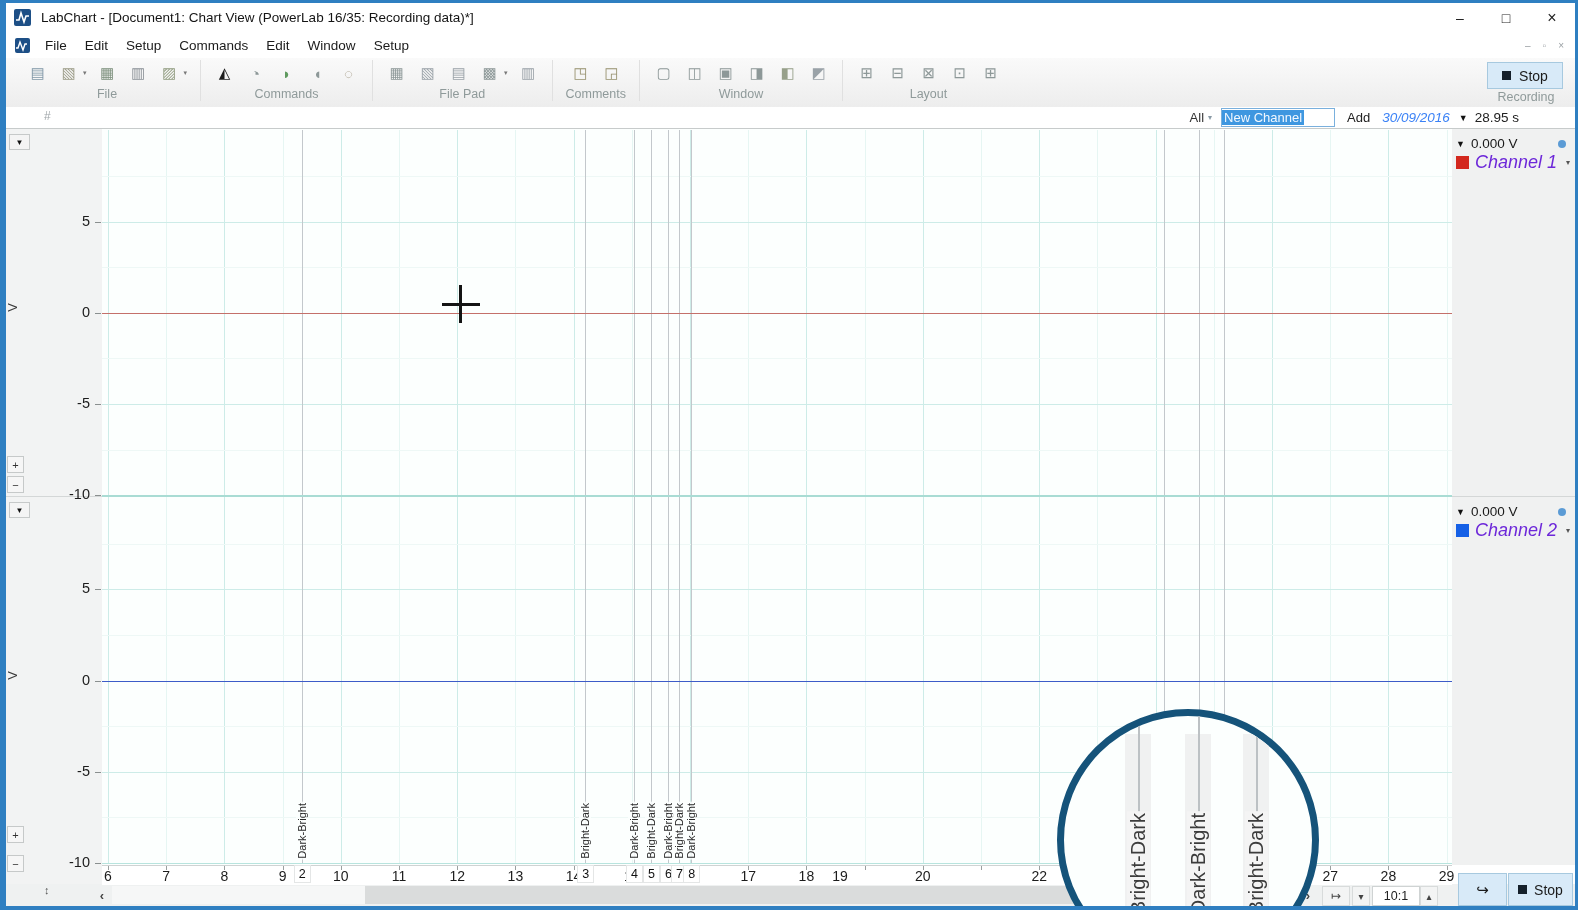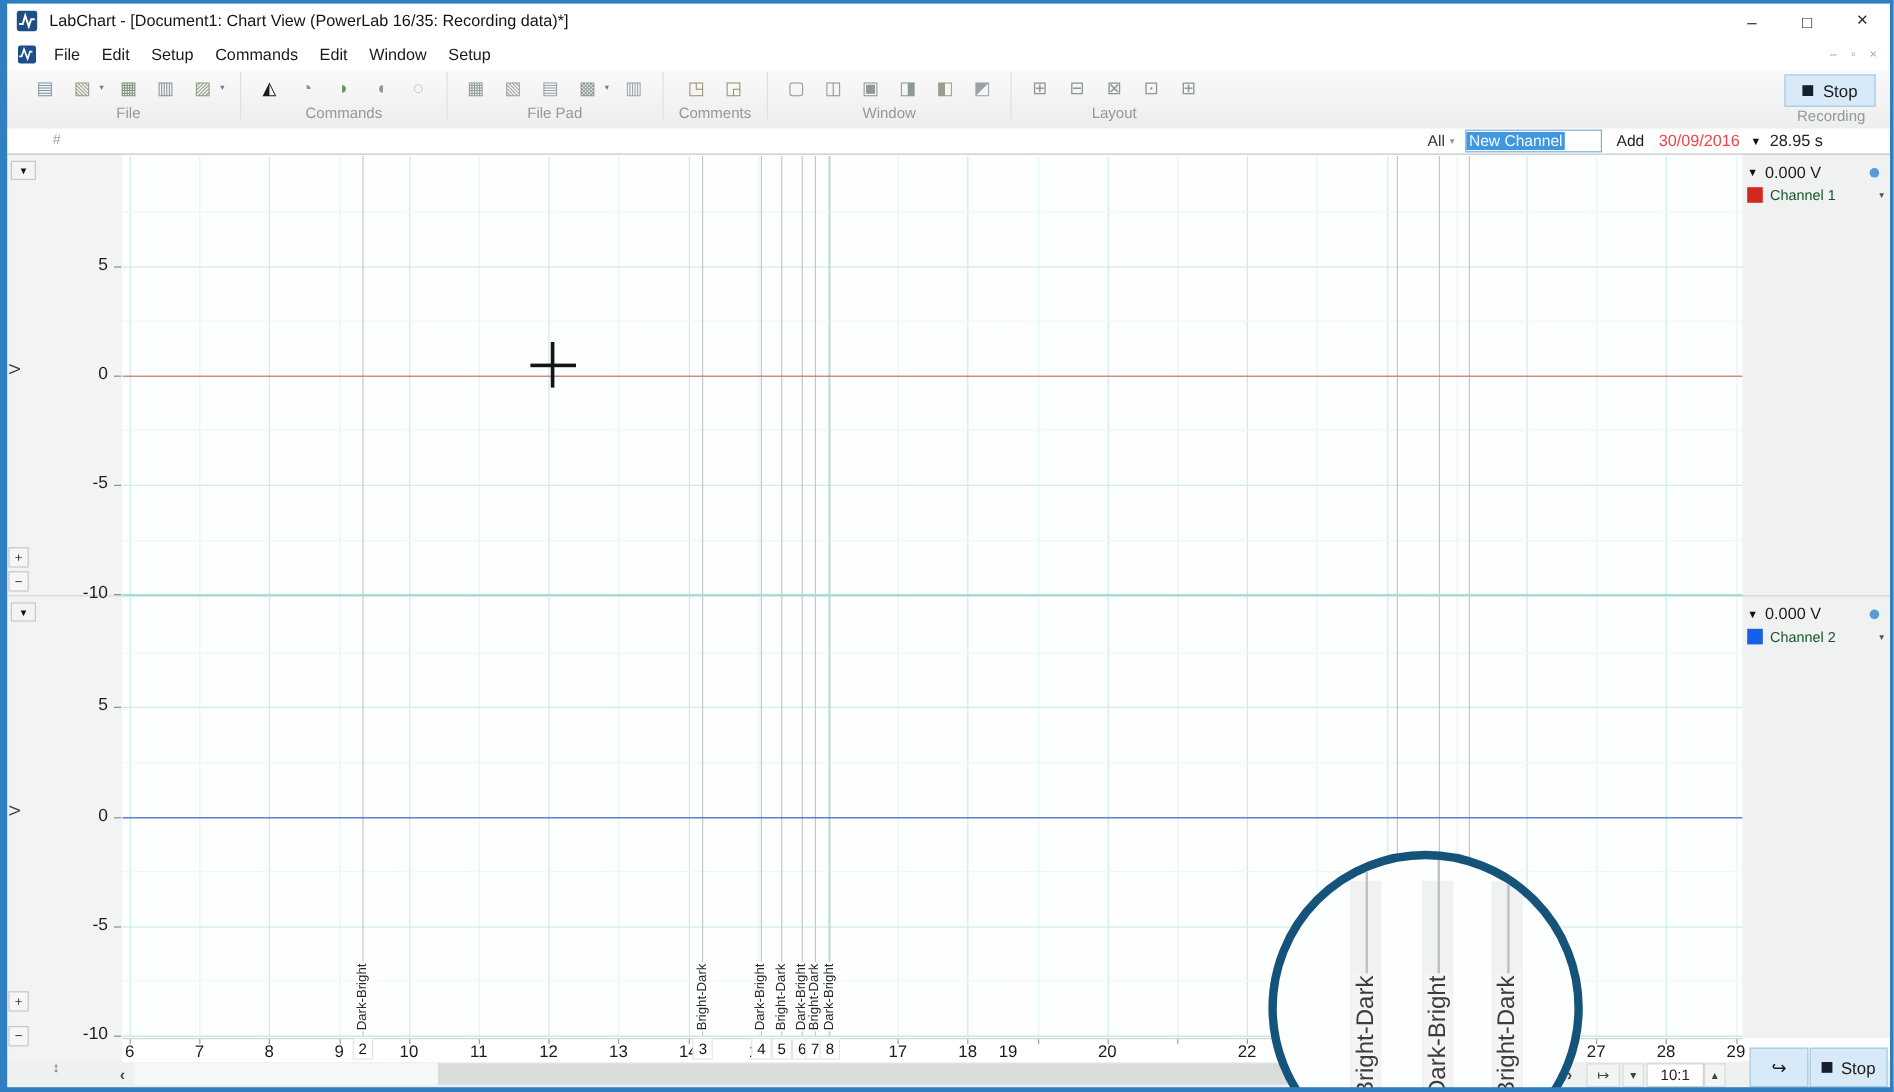--- a/index.html
+++ b/index.html
@@ -42,21 +42,21 @@
 
   
   .commentbar{position:absolute;left:6px;top:107px;right:3px;height:21px;background:#fff;border-bottom:1px solid #cfd4d6;}
   .hash-icon{position:absolute;left:38px;top:2px;font-size:12px;color:#a0a6aa;}
   .cb-right{position:absolute;right:56px;top:0;height:21px;display:flex;align-items:center;gap:9px;}
   .all-dd{display:flex;align-items:center;gap:4px;font-size:13px;color:#333;}
   .all-dd .chev{font-size:8px;color:#8a9aa6;}
   .nc-input{width:112px;height:17px;background:#fff;border:1px solid #7ab0dd;display:flex;align-items:center;}
   .nc-sel{background:#3f97e0;color:#f2f8ff;font-size:13px;padding:0 2px;white-space:nowrap;}
   .add-btn{font-size:13px;color:#222;padding:0 3px;}
-  .cb-date{font-size:13.5px;color:#ef4444;}
+  .cb-date{font-size:13.5px;color:#3b82f6;font-style:italic;}
   .cb-time{display:flex;align-items:center;gap:7px;font-size:13.5px;color:#222;}
   .tri{font-size:9px;color:#111;}
 
   
   .gutter{position:absolute;left:6px;top:128px;width:96px;height:756px;background:#f2f3f3;}
   .plot{position:absolute;left:102px;top:128px;width:1350px;height:737px;background:#fcfffe;}
   .rpanel{position:absolute;left:1452px;top:128px;width:123px;height:737px;background:#f0f1f1;}
   .pane-top{position:absolute;left:6px;top:128px;right:3px;height:1px;background:#c7cbcb;z-index:5;}
   .pane-div{position:absolute;left:102px;top:495px;width:1350px;height:2px;background:#a9dcd4;z-index:5;}
   .pane-div-side{position:absolute;left:6px;top:496px;right:3px;height:1px;background:#d4d7d7;z-index:4;}
@@ -68,21 +68,21 @@
   .pm-btn{position:absolute;width:15px;height:15px;background:#f6f6f6;border:1px solid #c6c9c9;
           display:flex;align-items:center;justify-content:center;font-size:11px;color:#333;z-index:6;}
   .vunit{position:absolute;font-size:13px;color:#3a3a3a;transform:rotate(-90deg);z-index:6;}
 
   .chan-block{position:absolute;left:1456px;width:118px;z-index:6;}
   .chan-row1{display:flex;align-items:center;gap:6px;height:19px;}
   .chan-row1 .val{font-size:13.5px;color:#1a1a1a;}
   .info-dot{margin-left:auto;margin-right:8px;width:8px;height:8px;border-radius:50%;background:#5b9bd5;}
   .chan-row2{display:flex;align-items:center;gap:6px;height:19px;}
   .swatch{width:13px;height:13px;flex:none;}
-  .chan-name{font-size:12px;color:#14532d;}
+  .chan-name{font-size:18px;color:#6d28d9;font-style:italic;}
   .mini-caret{margin-left:auto;margin-right:4px;font-size:8px;color:#555;}
 
   
   .bottombar{position:absolute;left:6px;top:884px;right:3px;height:22px;background:#eff1f1;}
   .scroll-track{position:absolute;left:112px;top:886px;width:1186px;height:18px;background:#f6f7f7;}
   .scroll-thumb{position:absolute;left:365px;top:886px;width:933px;height:18px;background:#dadcdc;}
   .sarrow{position:absolute;top:886px;width:16px;height:18px;display:flex;align-items:center;justify-content:center;
           font-size:13px;color:#444;font-weight:bold;}
   .split-handle{position:absolute;left:44px;top:884px;font-size:11px;color:#555;z-index:7;}
   .bb-btn{position:absolute;top:886px;height:18px;display:flex;align-items:center;justify-content:center;

